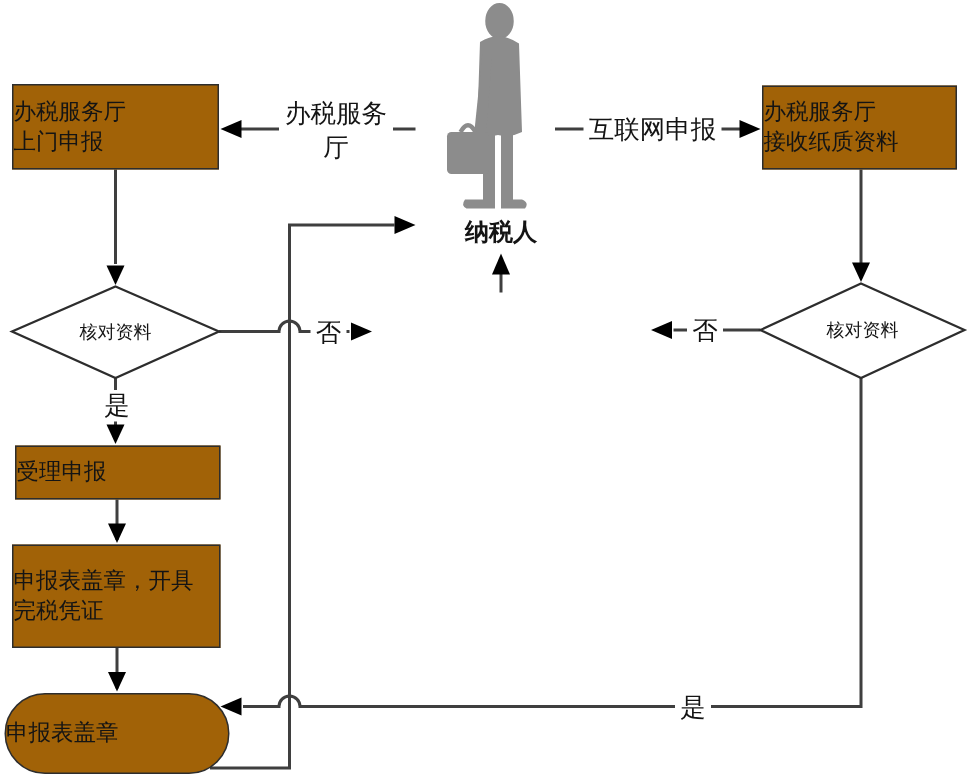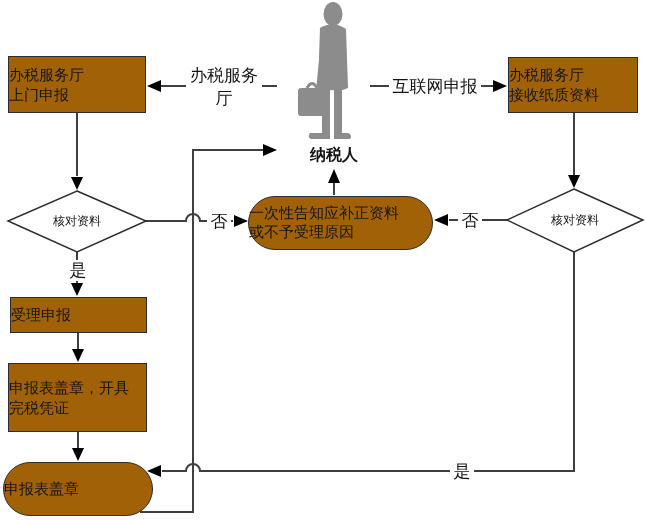--- a/index.html
+++ b/index.html
@@ -85,24 +85,20 @@
   <div class="node" style="left:8px;top:56px;width:138px;height:57px">
     <span>办税服务厅</span>
     <span>上门申报</span>
   </div>
 
   <div class="node" style="left:508px;top:57px;width:130px;height:56px">
     <span>办税服务厅</span>
     <span>接收纸质资料</span>
   </div>
 
-  <div class="node stadium" style="left:248px;top:196px;width:185px;height:54px;line-height:19px">
-    <span>一次性告知应补正资料</span>
-    <span>或不予受理原因</span>
-  </div>
 
   <div class="node" style="left:10px;top:297px;width:137px;height:36px">
     <span>受理申报</span>
   </div>
 
   <div class="node" style="left:8px;top:363px;width:139px;height:69px">
     <span>申报表盖章，开具</span>
     <span>完税凭证</span>
   </div>
 

